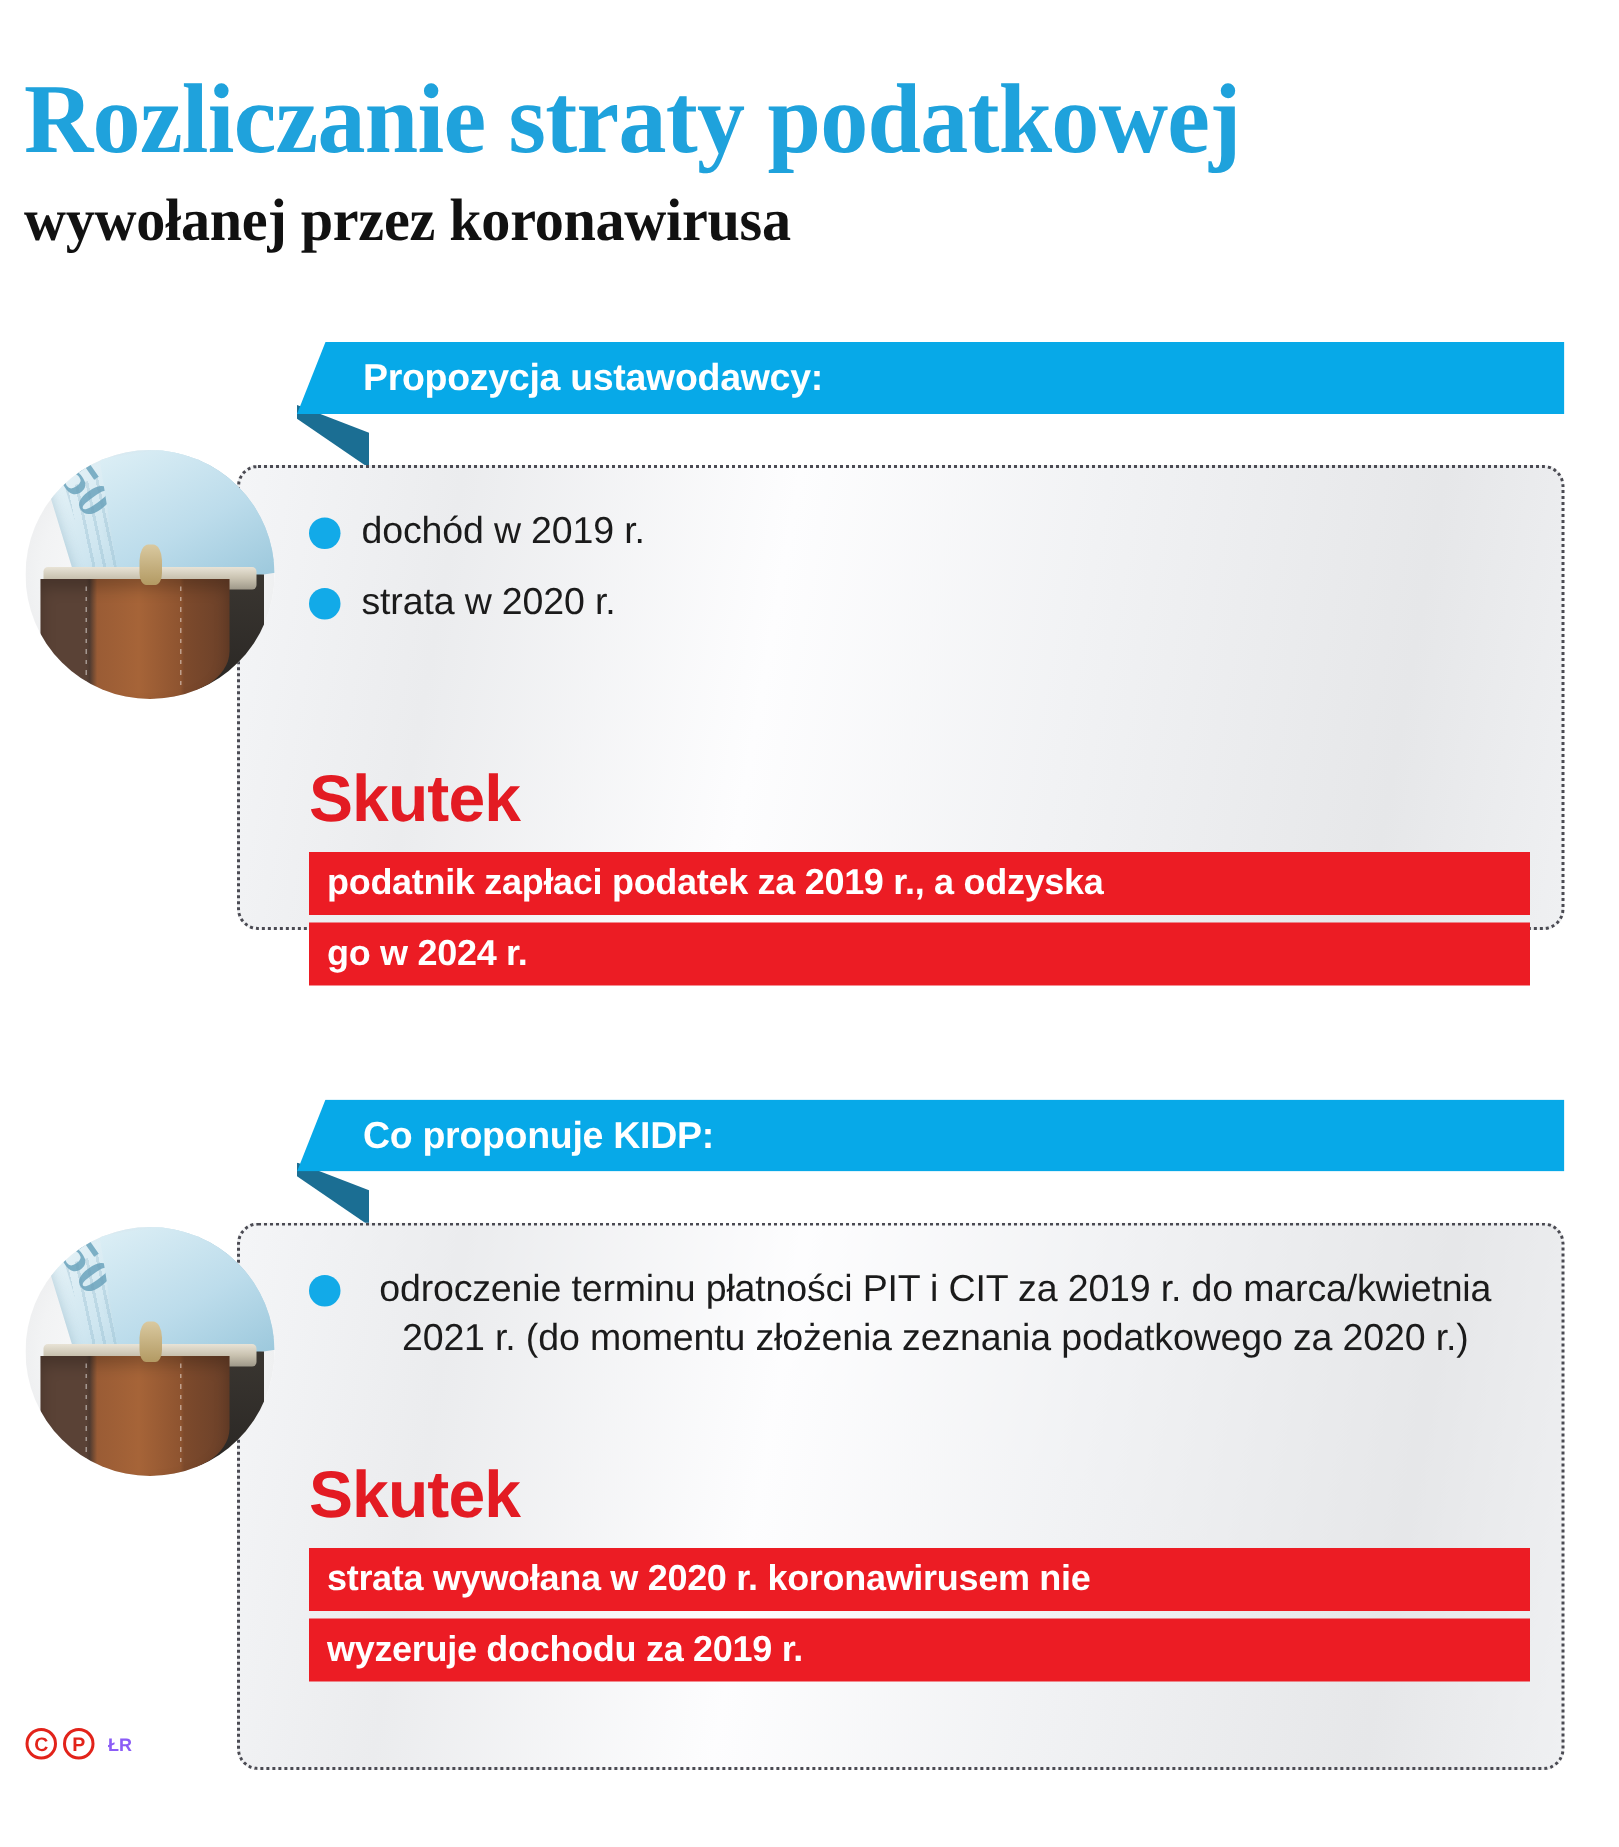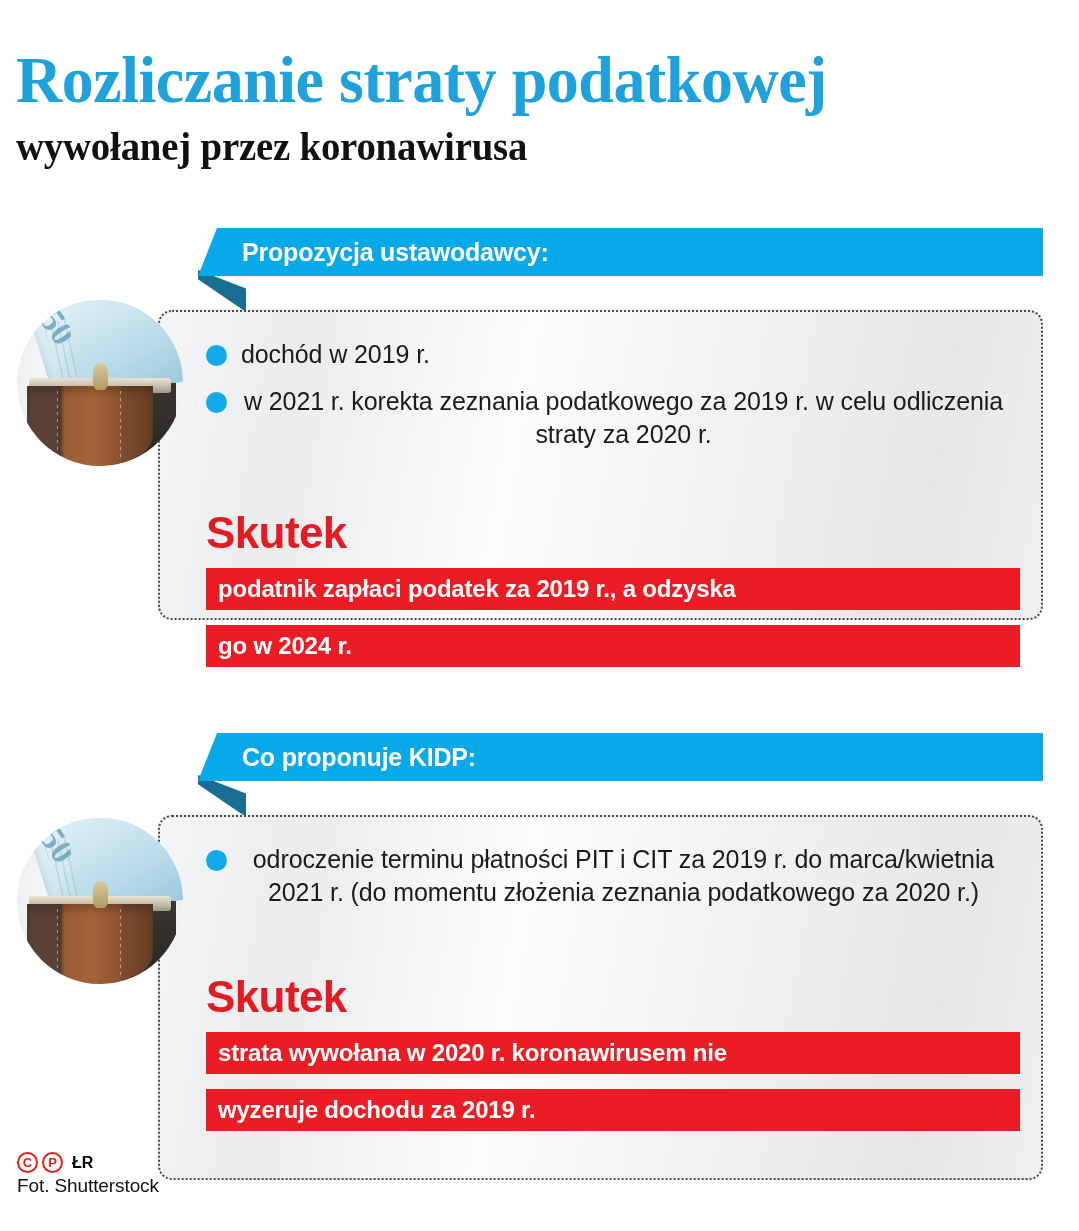--- a/index.html
+++ b/index.html
@@ -259,21 +259,21 @@
 
   
   .redbars { position: absolute; left: 46px; width: 814px; }
   #redbars-1 { top: 256px; }
   #redbars-2 { top: 215px; }
   .redbar {
     background: #EC1C24;
     height: 42px;
     line-height: 42px;
     padding: 0 12px;
-    margin-bottom: 15px;
+    margin-bottom: 5px;
     color: #ffffff;
     font-size: 24px;
     font-weight: 700;
     letter-spacing: -0.2px;
     white-space: nowrap;
   }
 
   
   .footer {
     position: absolute;
@@ -288,23 +288,23 @@
     justify-content: center;
     width: 21px; height: 21px;
     border: 2.2px solid #E2231A;
     border-radius: 50%;
     color: #E2231A;
     font-size: 13px;
     font-weight: 700;
     line-height: 1;
   }
   .footer-initials {
-    font-size: 16px;
-    font-weight: 700;
-    color: #000000;
+    font-size: 12px;
+    font-weight: 700;
+    color: #8b5cf6;
     margin-left: 5px;
   }
   .footer-credit {
     font-size: 19px;
     color: #111;
     margin-top: 2px;
     letter-spacing: -0.1px;
   }
 </style>
 </head>
@@ -327,21 +327,21 @@
 
     <div class="panel" id="panel-1">
 
       <div class="bullets">
         <div class="bullet-row">
           <span class="bullet-dot"></span>
           <span class="bullet-text">dochód w 2019 r.</span>
         </div>
         <div class="bullet-row">
           <span class="bullet-dot"></span>
-          <span class="bullet-text">w 2021 r. korekta zeznania podatkowego za 2019 r. w celu odliczenia straty za 2020 r.</span>
+          <span class="bullet-text">strata w 2020 r.</span>
         </div>
       </div>
 
       <div class="skutek" id="skutek-1">Skutek</div>
 
       <div class="redbars" id="redbars-1">
         <div class="redbar">podatnik zapłaci podatek za 2019 r., a odzyska</div>
         <div class="redbar">go w 2024 r.</div>
       </div>
 
@@ -406,16 +406,15 @@
       </div>
     </div>
   </div>
 
   <div class="footer">
     <div class="footer-line1">
       <span class="cmark">C</span>
       <span class="cmark">P</span>
       <span class="footer-initials">ŁR</span>
     </div>
-    <div class="footer-credit">Fot. Shutterstock</div>
   </div>
 
 </div>
 
 </body></html>

